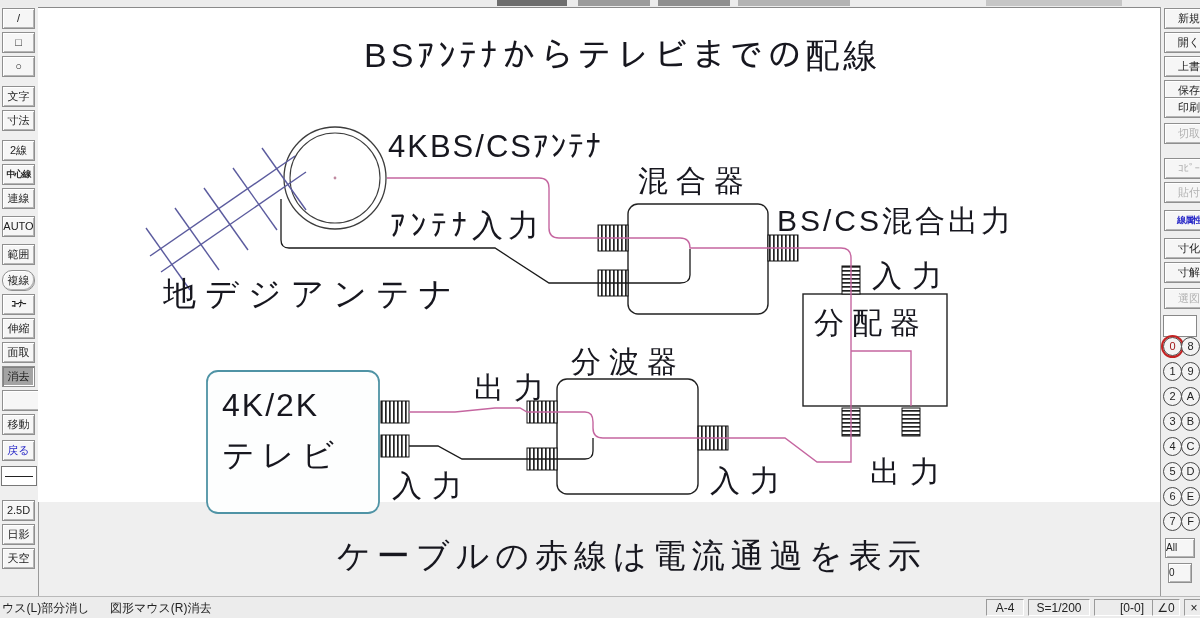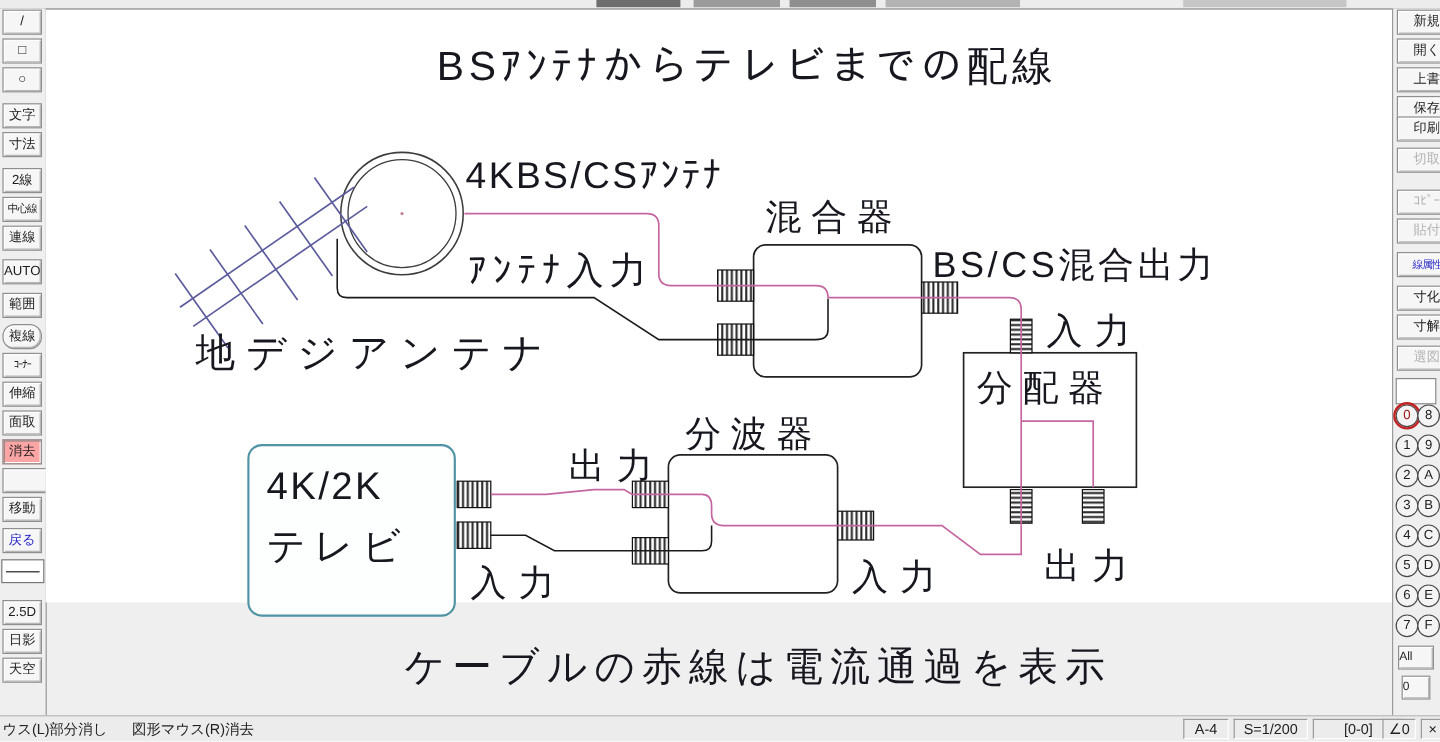--- a/index.html
+++ b/index.html
@@ -9,24 +9,24 @@
   .top-strip{position:absolute;left:0;top:0;width:1200px;height:7px;background:#ececec;border-bottom:1px solid #8a8a8a;}
   .top-strip .seg{position:absolute;top:0;height:6px;}
   
   .left-toolbar{position:absolute;left:0;top:7px;width:38px;height:589px;background:#efefef;border-right:1px solid #9a9a9a;}
   .right-toolbar{position:absolute;left:1160px;top:7px;width:40px;height:589px;background:#efefef;border-left:1px solid #9a9a9a;}
   .tbtn{position:absolute;left:2px;width:33px;height:21px;background:#f6f6f6;
         border:1px solid #8f8f8f;box-shadow:inset 1px 1px 0 #ffffff,inset -1px -1px 0 #b5b5b5;
         font-size:11px;line-height:19px;text-align:center;color:#1c1c1c;cursor:default;
         white-space:nowrap;overflow:hidden;box-sizing:border-box;letter-spacing:0;}
   .right-toolbar .tbtn{left:3px;width:50px;}
-  .tbtn.active{background:#fca5a5;box-shadow:inset 1px 1px 0 #808080,inset -1px -1px 0 #ffffff;}
+  .tbtn.active{background:#a3a3a3;box-shadow:inset 1px 1px 0 #808080,inset -1px -1px 0 #ffffff;}
   .tbtn.blue{color:#2a2ac8;}
   .tbtn.disabled{color:#b2b2b2;}
-  .tbtn.narrow{font-size:9px;letter-spacing:-1px;}
+  .tbtn.narrow{font-size:9px;letter-spacing:-1px;font-weight:bold;}
   .linebox{position:absolute;left:1px;width:36px;height:20px;background:#fff;border:1px solid #777;box-sizing:border-box;}
   .linebox .ln{position:absolute;left:3px;right:3px;top:9px;height:1px;background:#222;}
   
   .layerbox{position:absolute;left:2px;width:34px;height:22px;background:#fff;border:1px solid #888;box-sizing:border-box;}
   .lyr{position:absolute;width:19px;height:19px;border:1px solid #4a4a4a;border-radius:50%;
        font-size:11px;line-height:17px;text-align:center;color:#222;background:#f4f4f4;box-sizing:border-box;}
   .lyr.active{outline:2px solid #c32222;outline-offset:0;color:#a01818;}
   .smallbtn{position:absolute;background:#f6f6f6;border:1px solid #8f8f8f;box-shadow:inset 1px 1px 0 #fff,inset -1px -1px 0 #b5b5b5;
        font-size:10px;text-align:left;color:#1c1c1c;box-sizing:border-box;}
   

